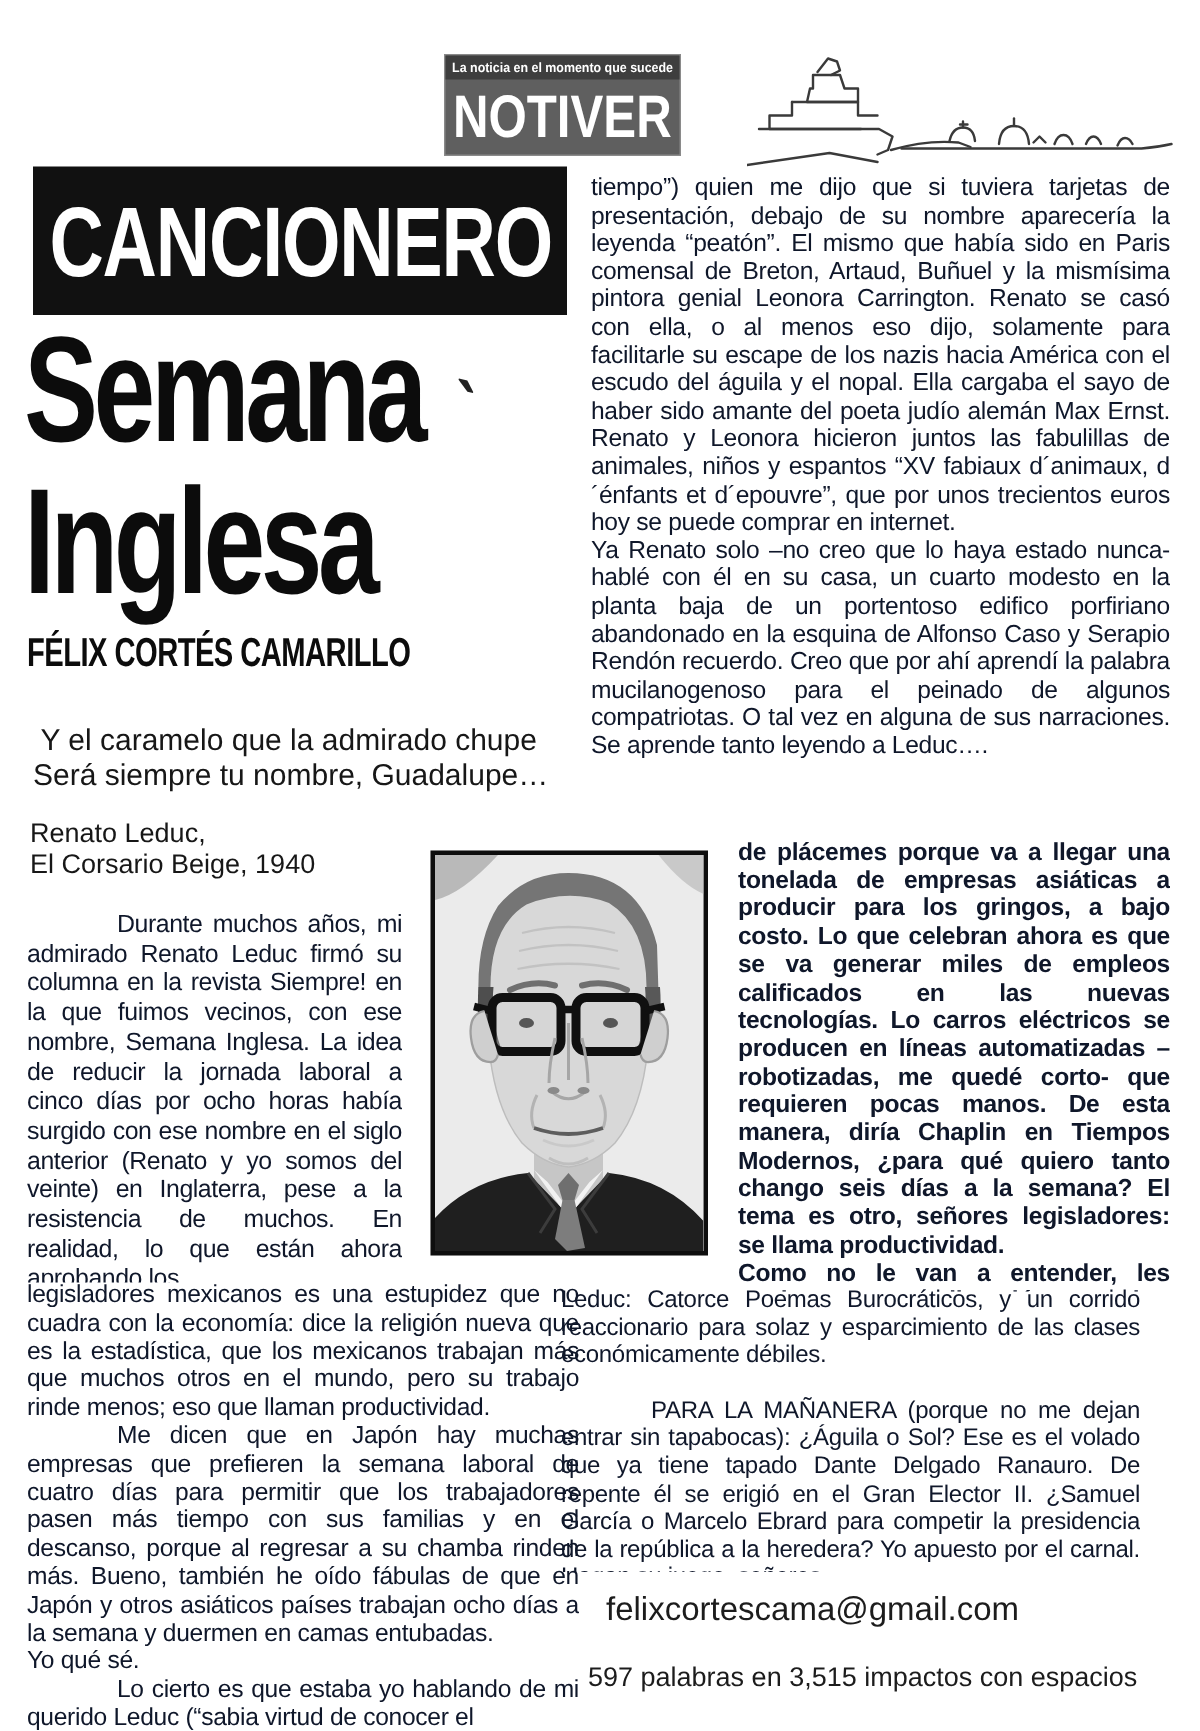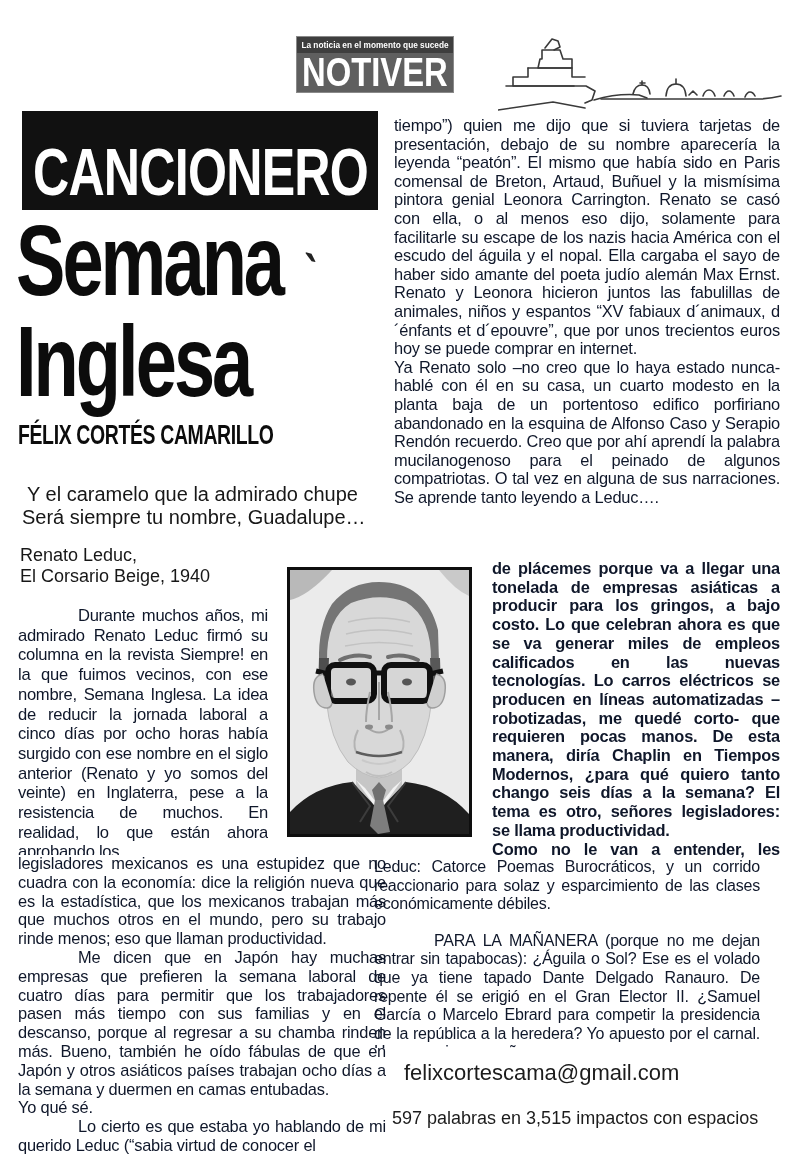--- a/index.html
+++ b/index.html
@@ -1,31 +1,31 @@
 <!DOCTYPE html>
 <html><head>
 <meta charset="utf-8">
 <style>
   html,body{margin:0;padding:0;background:#ffffff;}
   .page{position:relative;width:800px;height:1154px;background:#ffffff;overflow:hidden;
         font-family:"Liberation Sans", sans-serif;color:#1c1c1c;}
 
   
-  .logo{position:absolute;left:297px;top:37px;width:156px;height:55px;background:#5f5f5f;
+  .logo{position:absolute;left:297px;top:37px;width:156px;height:66px;background:#5f5f5f;
         display:flex;flex-direction:column;box-shadow:0 0 0 1px #8a8a8a;}
   .logo-tagline{background:#3e3e3e;height:16px;display:flex;align-items:center;justify-content:center;overflow:hidden;}
   .logo-tagline span{color:#fff;font-weight:bold;font-size:9px;white-space:nowrap;transform:scaleX(0.92);}
   .logo-word{flex:1;display:flex;align-items:center;justify-content:center;overflow:hidden;border-radius:14px;}
   .logo-word span{color:#fff;font-weight:bold;font-size:40px;letter-spacing:0;transform:scaleX(0.82);white-space:nowrap;}
 
   .sketch{position:absolute;left:498px;top:26px;width:284px;height:88px;}
 
   
   .cancionero{position:absolute;left:22px;top:111px;width:356px;height:99px;background:#111;
-              display:flex;align-items:flex-end;justify-content:center;overflow:hidden;}
+              display:flex;align-items:center;justify-content:center;overflow:hidden;}
   .cancionero span{color:#fff;font-weight:bold;font-size:66px;letter-spacing:-1px;transform:scaleX(0.76);white-space:nowrap;}
 
   
   .title{position:absolute;left:16px;top:210px;font-weight:bold;color:#0c0c0c;
          font-size:100px;line-height:101px;letter-spacing:-4px;
          transform:scaleX(0.74);transform-origin:left top;white-space:nowrap;}
   .stray{position:absolute;left:300px;top:244px;font-size:46px;font-weight:bold;color:#222;transform:rotate(14deg);}
 
   .byline{position:absolute;left:18px;top:420px;font-weight:bold;color:#0c0c0c;font-size:27px;
           letter-spacing:-0.5px;transform:scaleX(0.72);transform-origin:left top;white-space:nowrap;}

